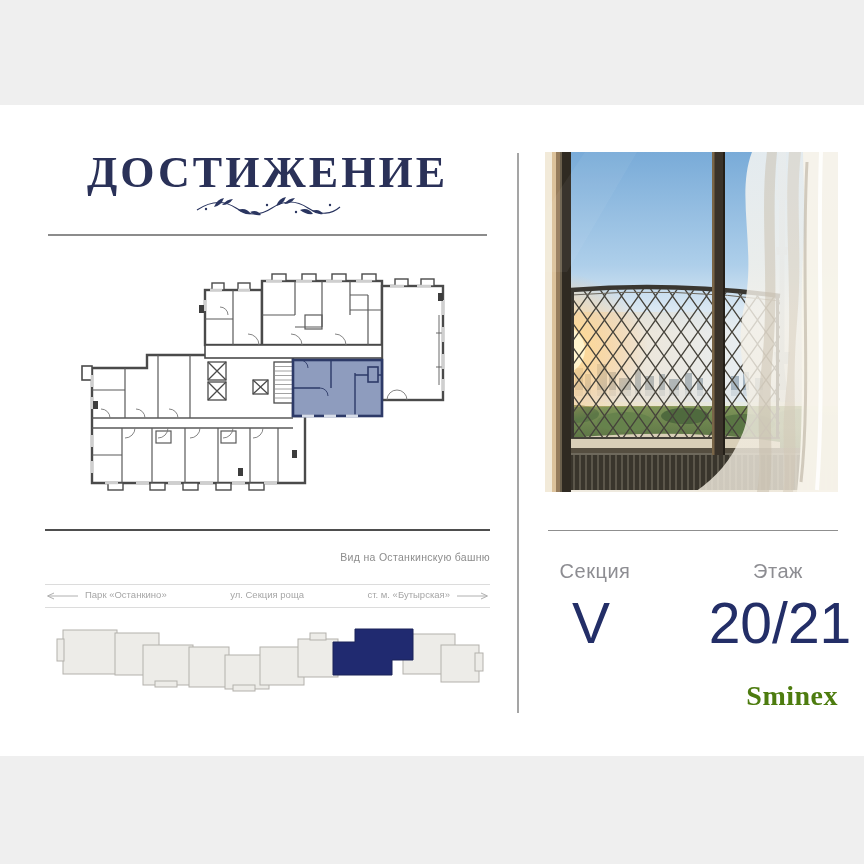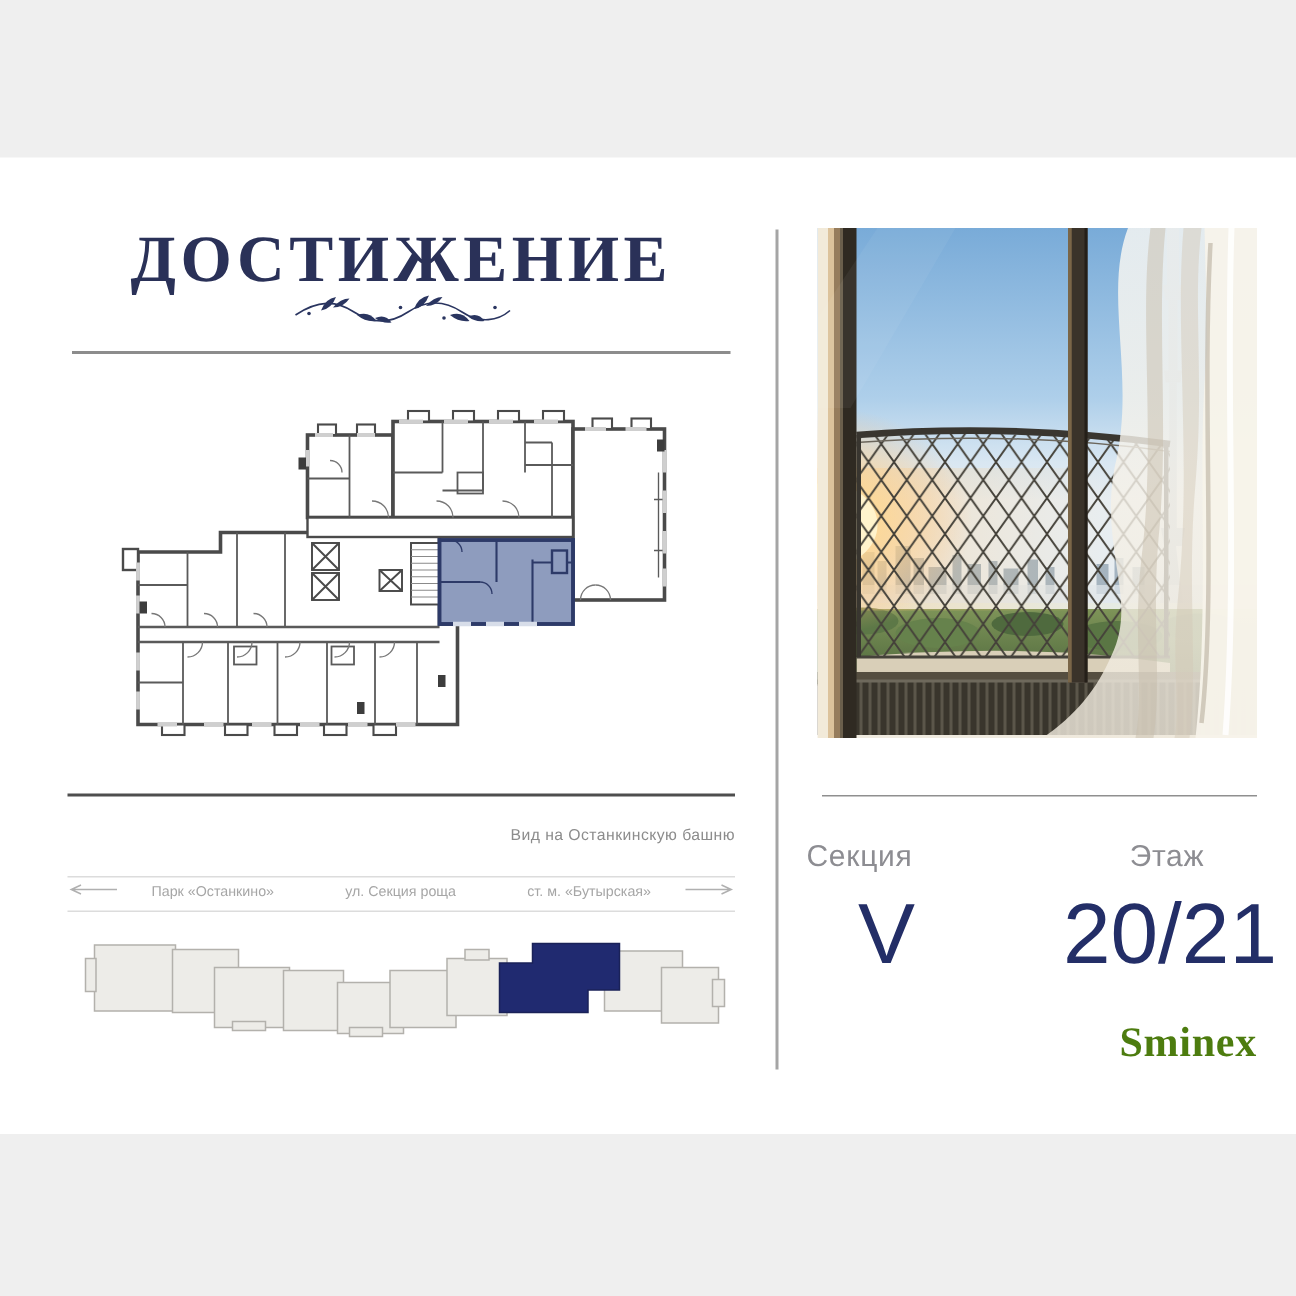--- a/index.html
+++ b/index.html
@@ -9,21 +9,21 @@
   .abs{position:absolute;}
   .brand{left:45px;top:147px;width:445px;text-align:center;
          font-family:"Liberation Serif",serif;font-size:44px;font-weight:700;
          letter-spacing:3px;color:#2a3158;}
   .rule-dark{background:#8c8c8c;height:2px;}
   .rule-darker{background:#4e4e4e;height:2px;}
   .rule-light{background:#dcdcdc;height:1px;}
   .caption{left:45px;width:445px;text-align:right;font-size:10.5px;color:#8c8c8c;letter-spacing:.3px;}
   .street-row{left:45px;top:589px;width:445px;display:flex;justify-content:space-between;
               align-items:center;font-size:9.5px;color:#a6a6a6;}
-  .street-row .grp{display:flex;align-items:flex-start;gap:22px;}
+  .street-row .grp{display:flex;align-items:flex-end;gap:6px;}
   .courtyard{left:45px;top:698px;width:445px;text-align:center;font-size:9.5px;color:#a6a6a6;}
   .vdiv{left:517px;top:153px;width:2px;height:560px;background:#a5a5a5;}
   .detail-label{top:560px;width:120px;text-align:center;font-size:20px;color:#8d8d92;letter-spacing:.5px;}
   .detail-value{top:594px;width:170px;text-align:center;font-size:57px;font-weight:300;
                 color:#232e67;line-height:1.05;}
   .sminex{left:690px;top:680px;width:148px;text-align:right;
           font-family:"Liberation Serif",serif;font-weight:700;font-size:28px;
           color:#4d7c0f;letter-spacing:.5px;}
   svg{display:block;}
 </style>
@@ -308,19 +308,19 @@
       <path d="M222,0 C214,60 226,140 216,220 C210,270 218,310 212,340 L224,340 C230,300 222,260 228,200 C234,130 226,60 232,0 Z" fill="rgba(200,190,172,0.5)"></path>
       <path d="M244,0 C238,70 250,160 240,250 C236,290 242,320 238,340 L248,340 C254,290 246,240 252,170 C258,100 250,50 256,0 Z" fill="rgba(210,200,182,0.45)"></path>
       <path d="M258,0 L293,0 L293,340 L252,340 C262,250 252,150 260,80 Z" fill="#f7f3ea" opacity="0.95"></path>
       <path d="M262,10 C256,120 266,240 256,330" stroke="rgba(185,175,158,0.6)" stroke-width="3" fill="none"></path>
       <path d="M276,0 C272,110 280,230 272,338" stroke="rgba(255,255,255,0.85)" stroke-width="4" fill="none"></path>
     </g>
   </svg>
 
   <div class="abs rule-light" style="left:548px;top:530px;width:290px;background:#8f8f8f;"></div>
 
-  <div class="abs detail-label" style="left:513px;">Секция</div>
+  <div class="abs detail-label" style="left:535px;">Секция</div>
   <div class="abs detail-label" style="left:718px;">Этаж</div>
   <div class="abs detail-value" style="left:506px;">V</div>
   <div class="abs detail-value" style="left:695px;">20/21</div>
 
   <div class="abs sminex">Sminex</div>
 </div>
 
 </body></html>

